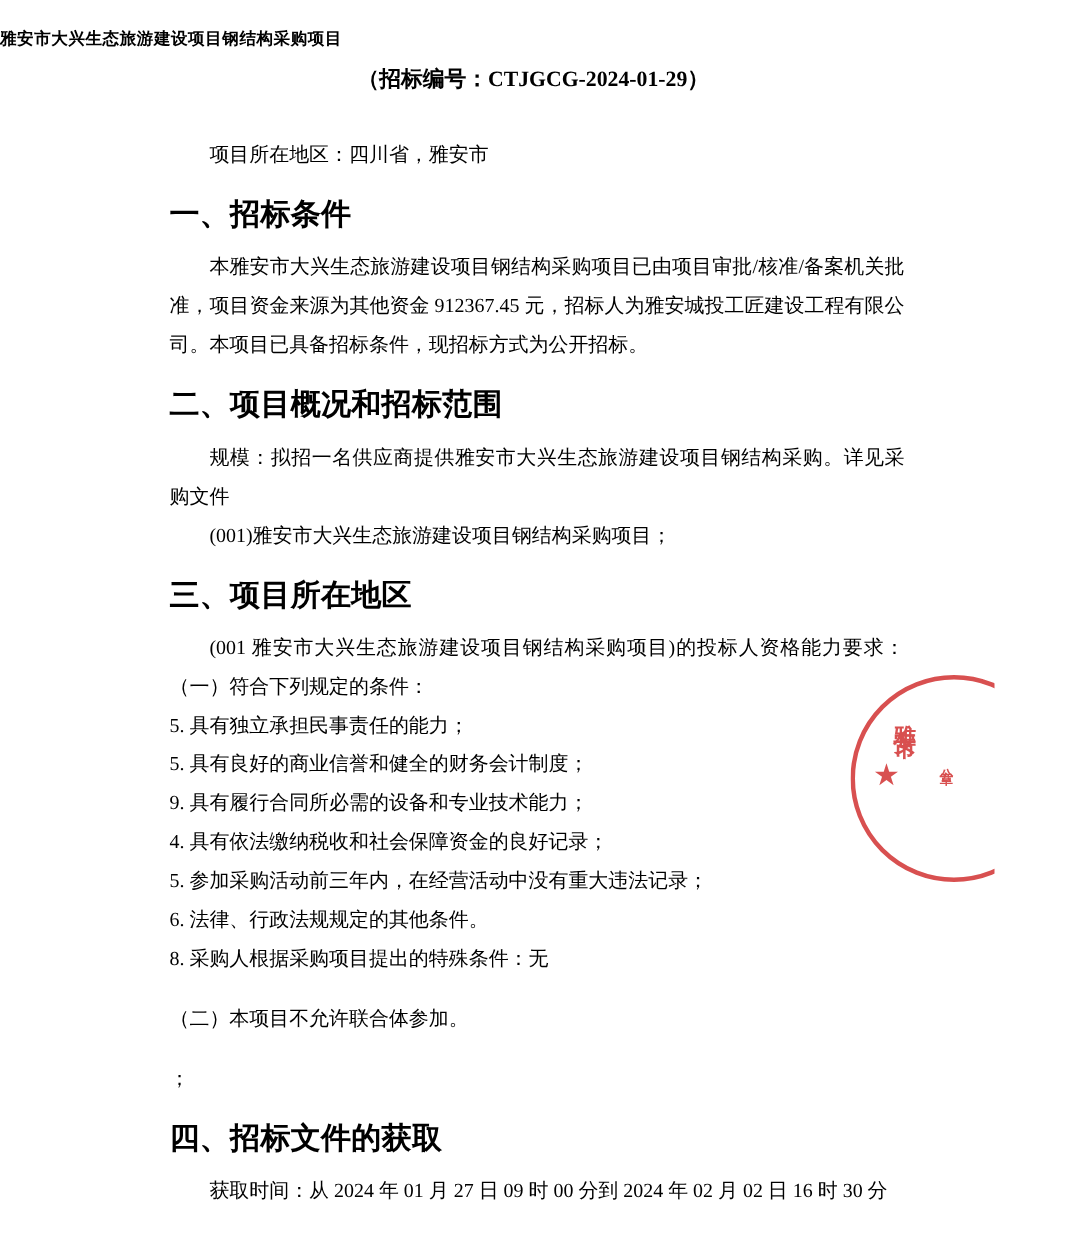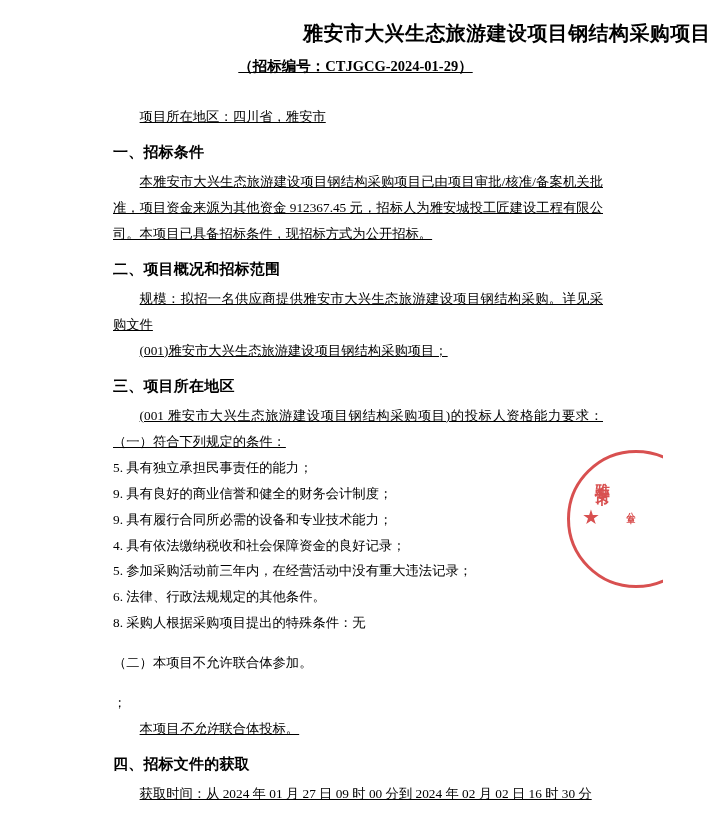--- a/index.html
+++ b/index.html
@@ -16,54 +16,52 @@
     color: #000000;
   }
   .page {
     position: relative;
     width: 711px;
     height: 828px;
     padding: 0;
     box-sizing: border-box;
   }
   .doc-title {
-    text-align: right;
-    font-size: 20px;
+    text-align: left;
+    font-size: 11px;
     font-weight: bold;
     letter-spacing: 0.4px;
     margin: 18px 0 0 0;
     line-height: 1.5;
   }
   .doc-subtitle {
     text-align: center;
     font-size: 14.5px;
     font-weight: bold;
     margin: 8px 0 12px 0;
     line-height: 1.5;
-    text-decoration: underline;
   }
   .body-area {
     margin: 26px 108px 0 113px;
     font-size: 13.3px;
     line-height: 1.95;
   }
   .line {
     margin: 0;
     text-align: justify;
     text-justify: inter-ideograph;
   }
   .section-head {
     font-weight: bold;
-    font-size: 15px;
+    font-size: 20px;
     margin: 8px 0 2px 0;
     letter-spacing: 0.2px;
   }
   .indent {
     text-indent: 2em;
-    text-decoration: underline;
   }
   .gap-md { height: 14px; }
   .italic-u {
     font-style: italic;
     text-decoration: underline;
   }
   .stamp {
     position: absolute;
     right: 6px;
     top: 432px;
@@ -124,32 +122,31 @@
     <div class="section-head">一、招标条件</div>
     <p class="line indent">本雅安市大兴生态旅游建设项目钢结构采购项目已由项目审批/核准/备案机关批准，项目资金来源为其他资金 912367.45 元，招标人为雅安城投工匠建设工程有限公司。本项目已具备招标条件，现招标方式为公开招标。</p>
 
     <div class="section-head">二、项目概况和招标范围</div>
     <p class="line indent">规模：拟招一名供应商提供雅安市大兴生态旅游建设项目钢结构采购。详见采购文件</p>
     <p class="line indent">(001)雅安市大兴生态旅游建设项目钢结构采购项目；</p>
 
     <div class="section-head">三、项目所在地区</div>
     <p class="line indent">(001 雅安市大兴生态旅游建设项目钢结构采购项目)的投标人资格能力要求：（一）符合下列规定的条件：</p>
     <p class="line">5. 具有独立承担民事责任的能力；</p>
-    <p class="line">9. 具有良好的商业信誉和健全的财务会计制度；</p>
+    <p class="line">5. 具有良好的商业信誉和健全的财务会计制度；</p>
     <p class="line">9. 具有履行合同所必需的设备和专业技术能力；</p>
     <p class="line">4. 具有依法缴纳税收和社会保障资金的良好记录；</p>
     <p class="line">5. 参加采购活动前三年内，在经营活动中没有重大违法记录；</p>
     <p class="line">6. 法律、行政法规规定的其他条件。</p>
     <p class="line">8. 采购人根据采购项目提出的特殊条件：无</p>
 
     <div class="gap-md"></div>
     <p class="line">（二）本项目不允许联合体参加。</p>
     <div class="gap-md"></div>
     <p class="line">；</p>
-    <p class="line indent"><span>本项目</span><span class="italic-u">不允许</span><span>联合体投标。</span></p>
 
     <div class="section-head">四、招标文件的获取</div>
     <p class="line indent">获取时间：从 2024 年 01 月 27 日  09 时 00 分到 2024 年 02 月 02 日  16 时 30 分</p>
 
   </div>
 
   <div class="stamp">
     <div class="stamp-inner">
       <div class="stamp-text">雅安市</div>
       <div class="stamp-text2">公章</div>

